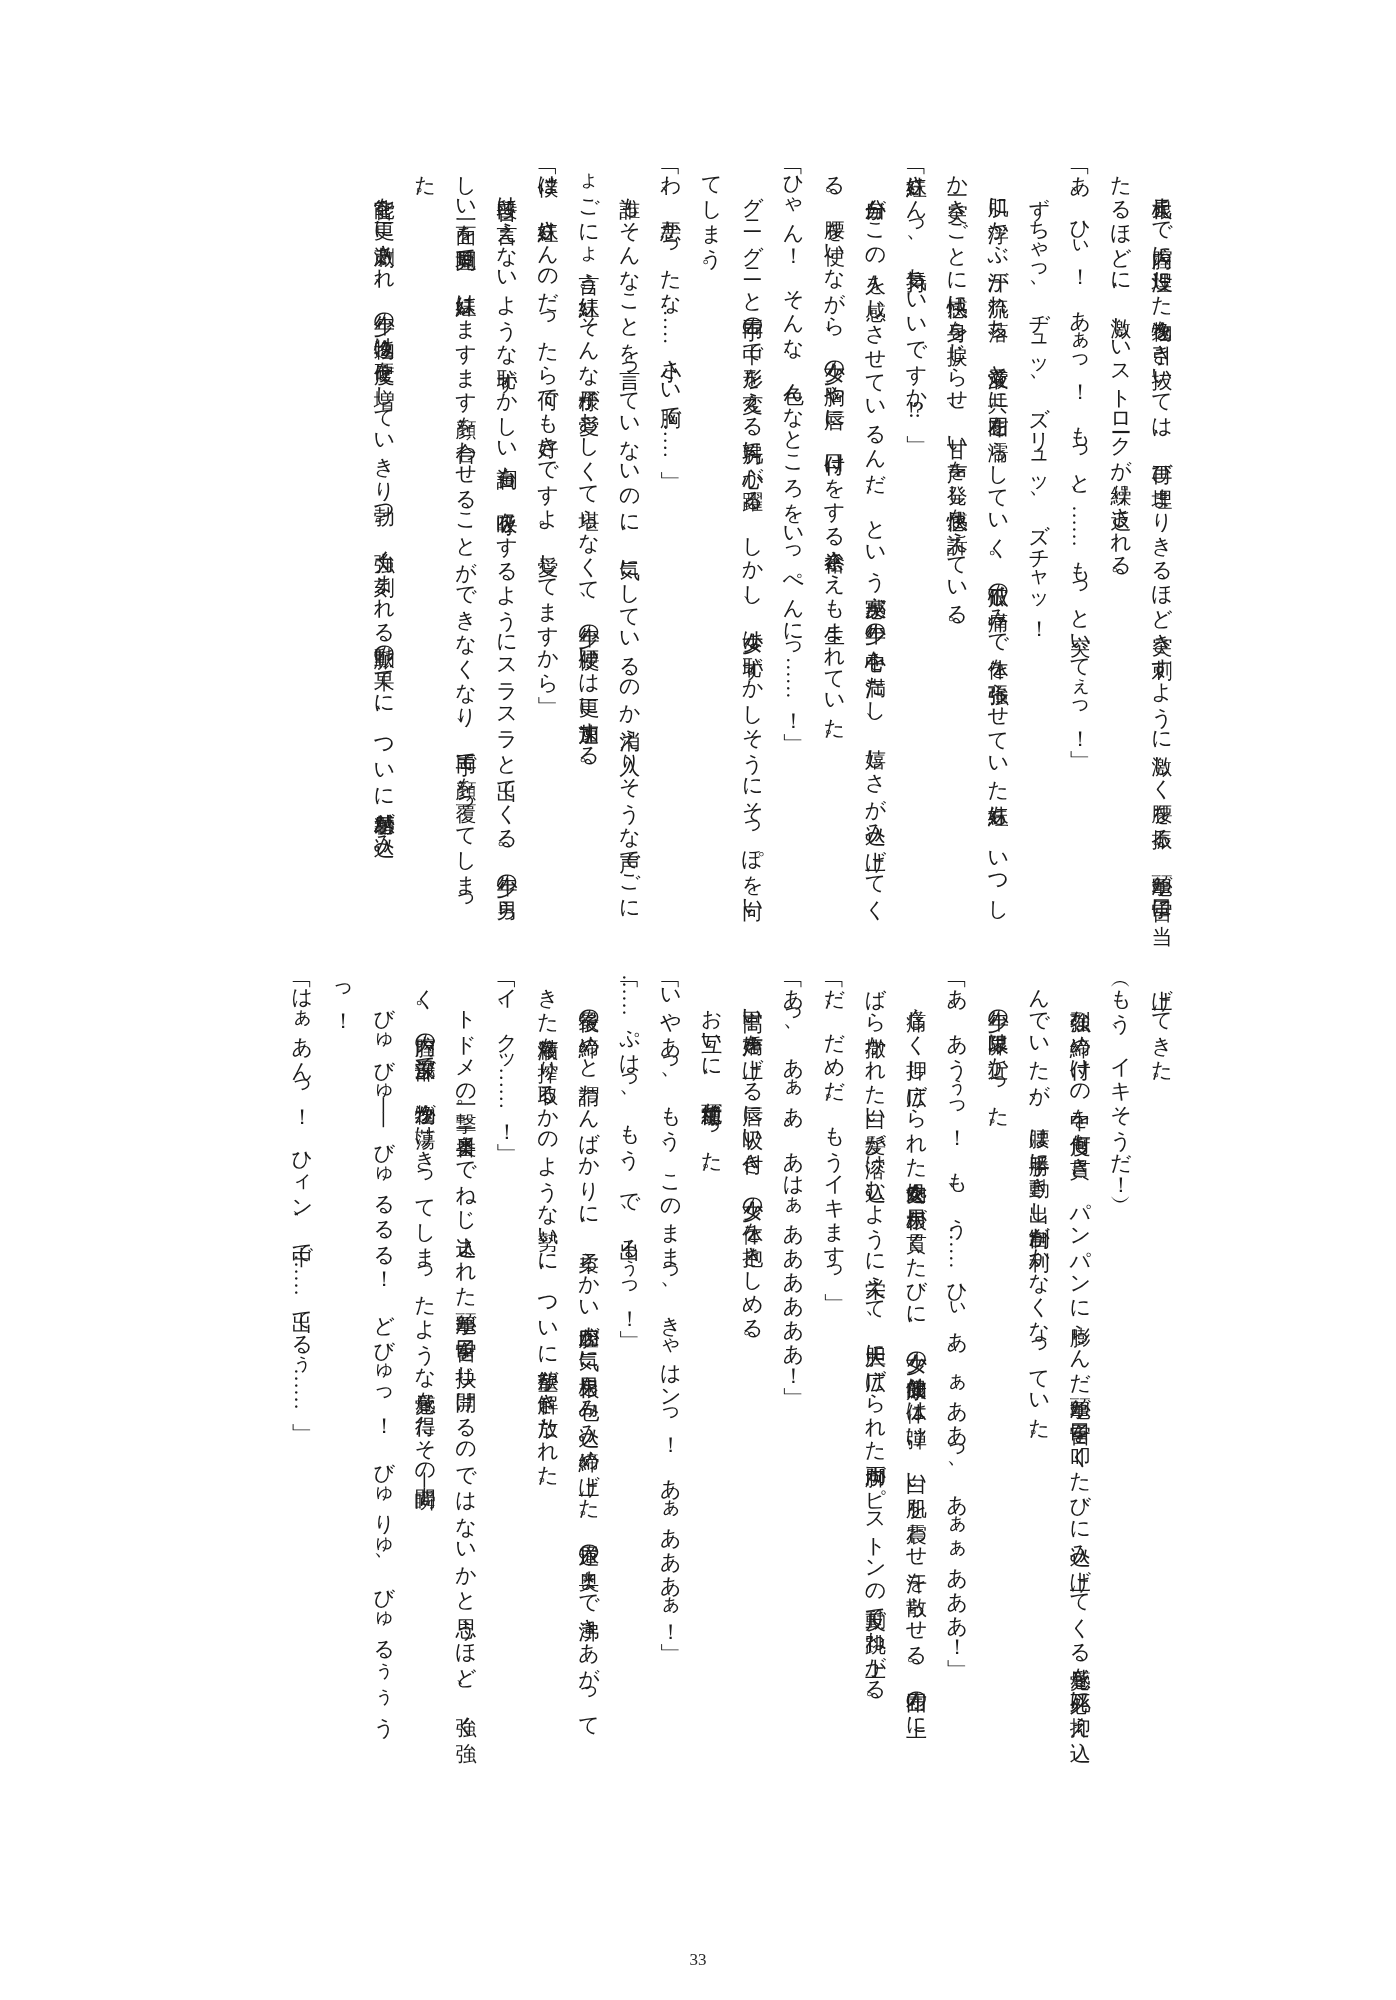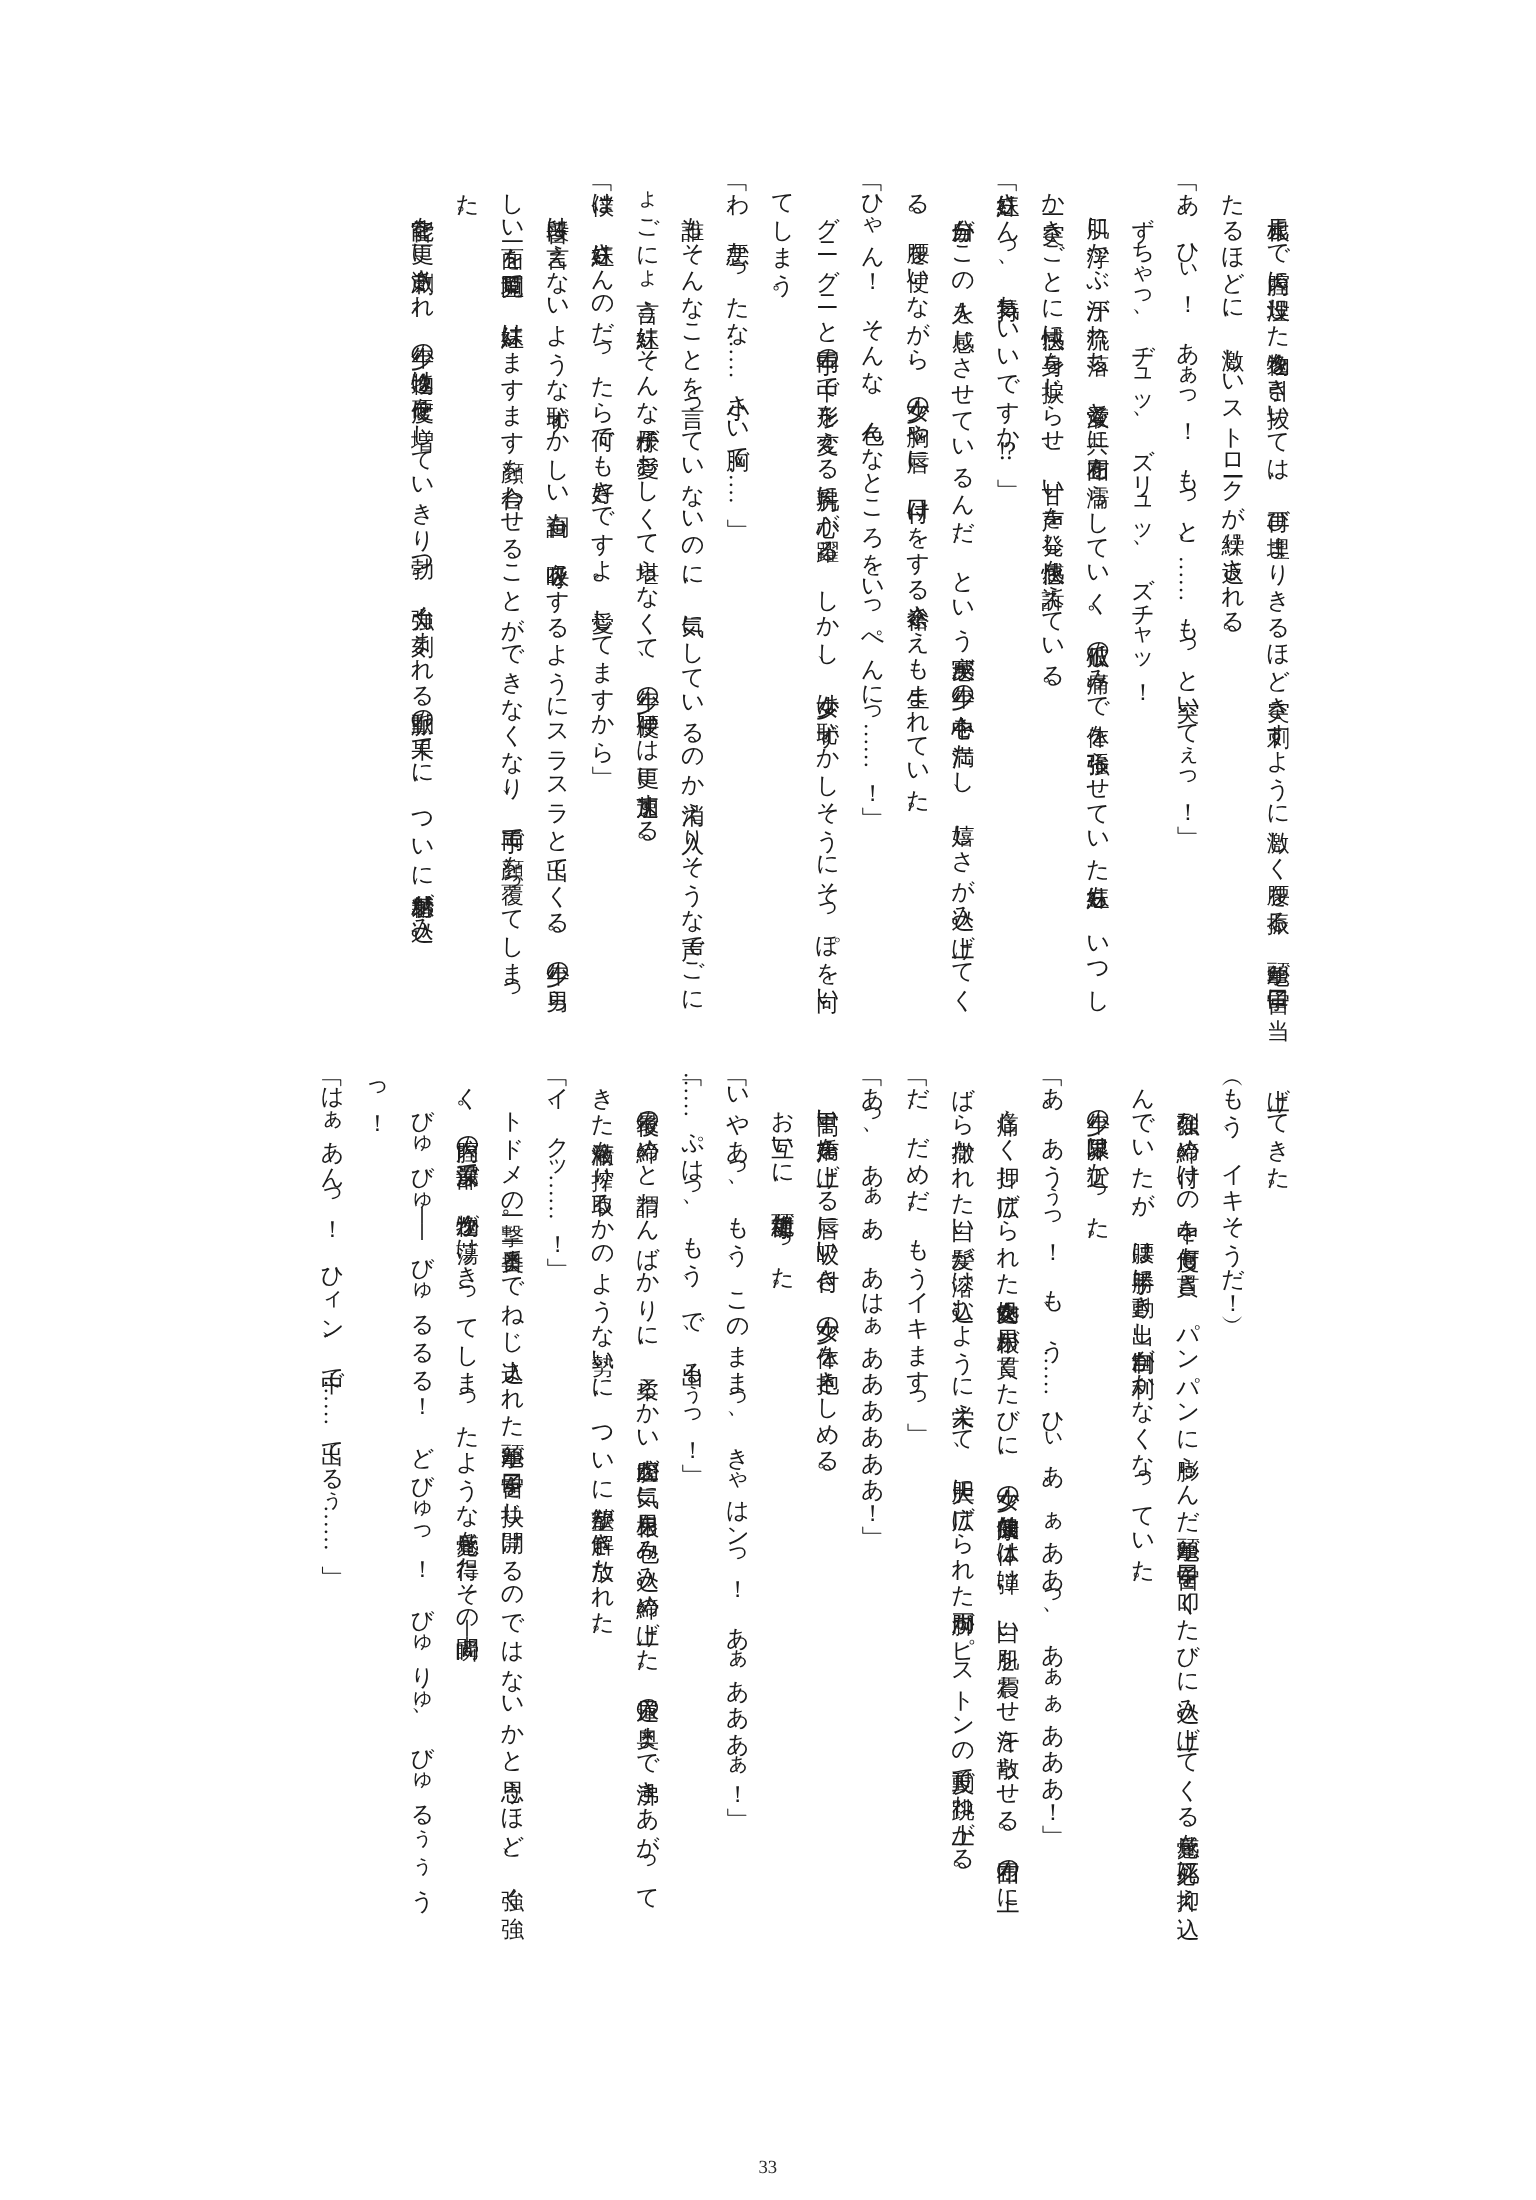--- a/index.html
+++ b/index.html
@@ -44,21 +44,20 @@
     height: 752px;
   }
   .page-number {
     position: absolute;
     left: 0;
     right: 0;
     top: 1950px;
     text-align: center;
     font-size: 17px;
     color: #2a2a2a;
-    margin-top: 10px;
   }
 </style>
 </head>
 <body>
 
 <div class="page">
   <div id="top-block" class="vblock">
       <p class="indent">根元まで膣内に埋没した逸物を引き抜いては、再び埋まりきるほど突き刺すように激しく腰を振る。亀頭が子宮口に当たるほどに、激しいストロークが繰り返される。</p>
       <p>「あ、ひぃ！　あぁっ！　もっと、……もっと突いてぇっ！」</p>
       <p class="indent">ずちゃっ、ヂュッ、ズリュッ、ズチャッ！</p>

